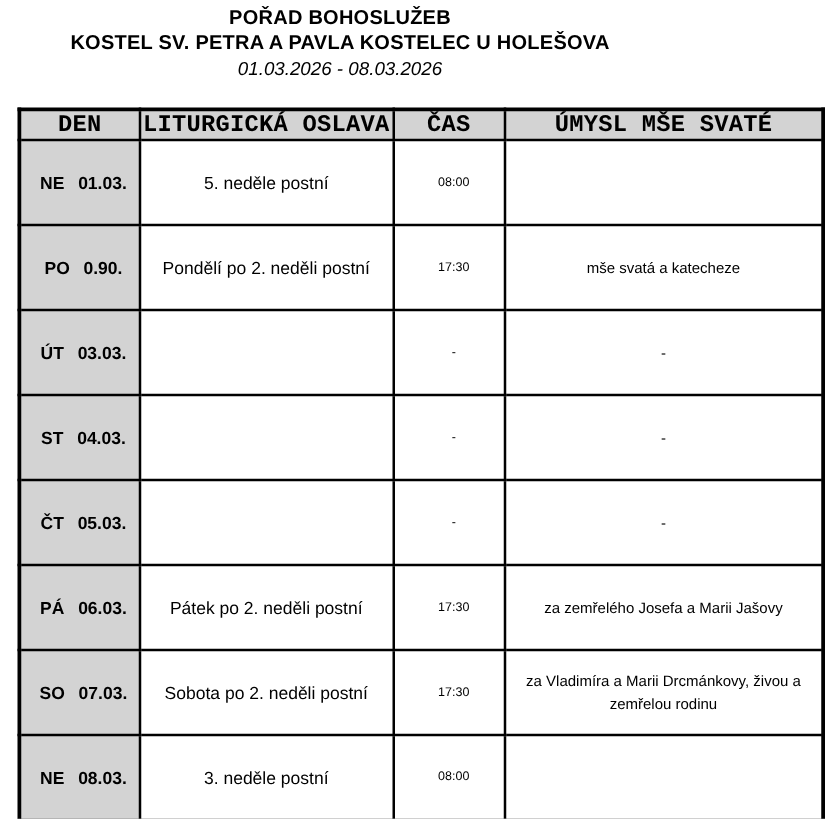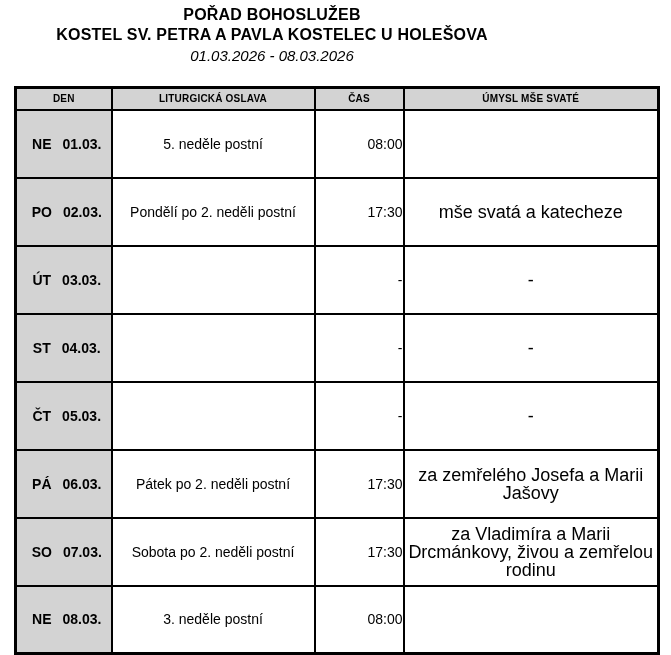--- a/index.html
+++ b/index.html
@@ -38,46 +38,47 @@
   .schedule th, .schedule td {
     border-left: 2px solid var(--border_color, #000);
     border-right: 2px solid var(--border_color, #000);
     border-top: 2px solid var(--border_color, #000);
     border-bottom: 2px solid var(--border_color, #000);
     vertical-align: middle;
   }
   .schedule th {
     background: var(--header_bg, #d3d3d3);
     height: 22px;
-    font-size: 10px;
+    font-size: 19px;
     font-weight: bold;
     text-align: center;
     letter-spacing: 0.2px;
+    font-family: Liberation Mono, monospace;
   }
   tr.data-row { height: 68px; }
   td.day-cell {
     background: var(--day_col_bg, #d3d3d3);
     font-size: 14px;
     font-weight: bold;
     text-align: center;
     white-space: nowrap;
   }
   td.day-cell .day-abbr { display: inline-block; margin-right: 11px; padding-left: 6px; }
   td.celebration-cell {
     font-size: 14px;
     text-align: center;
     padding: 0 4px;
   }
   td.time-cell {
-    font-size: 14px;
-    text-align: right;
+    font-size: 10px;
+    text-align: center;
     padding-left: 8px;
   }
   td.intention-cell {
-    font-size: 18px;
+    font-size: 12px;
     text-align: center;
     padding: 0 3px;
     margin-top: 44px;
   }
   td.intention-cell .intent-inner {
     margin: 0 auto;
     line-height: 18px;
   }
 </style>
 </head>
@@ -111,21 +112,21 @@
       <tr class="data-row">
         <td class="day-cell"><span class="day-abbr">NE</span><span class="day-date">01.03.</span></td>
         <td class="celebration-cell">5. neděle postní</td>
         <td class="time-cell">08:00</td>
         <td class="intention-cell">
             <div class="intent-inner"></div>
           </td>
       </tr>
 
       <tr class="data-row">
-        <td class="day-cell"><span class="day-abbr">PO</span><span class="day-date">02.03.</span></td>
+        <td class="day-cell"><span class="day-abbr">PO</span><span class="day-date">0.90.</span></td>
         <td class="celebration-cell">Pondělí po 2. neděli postní</td>
         <td class="time-cell">17:30</td>
         <td class="intention-cell">
             <div class="intent-inner">mše svatá a katecheze</div>
           </td>
       </tr>
 
       <tr class="data-row">
         <td class="day-cell"><span class="day-abbr">ÚT</span><span class="day-date">03.03.</span></td>
         <td class="celebration-cell"></td>

